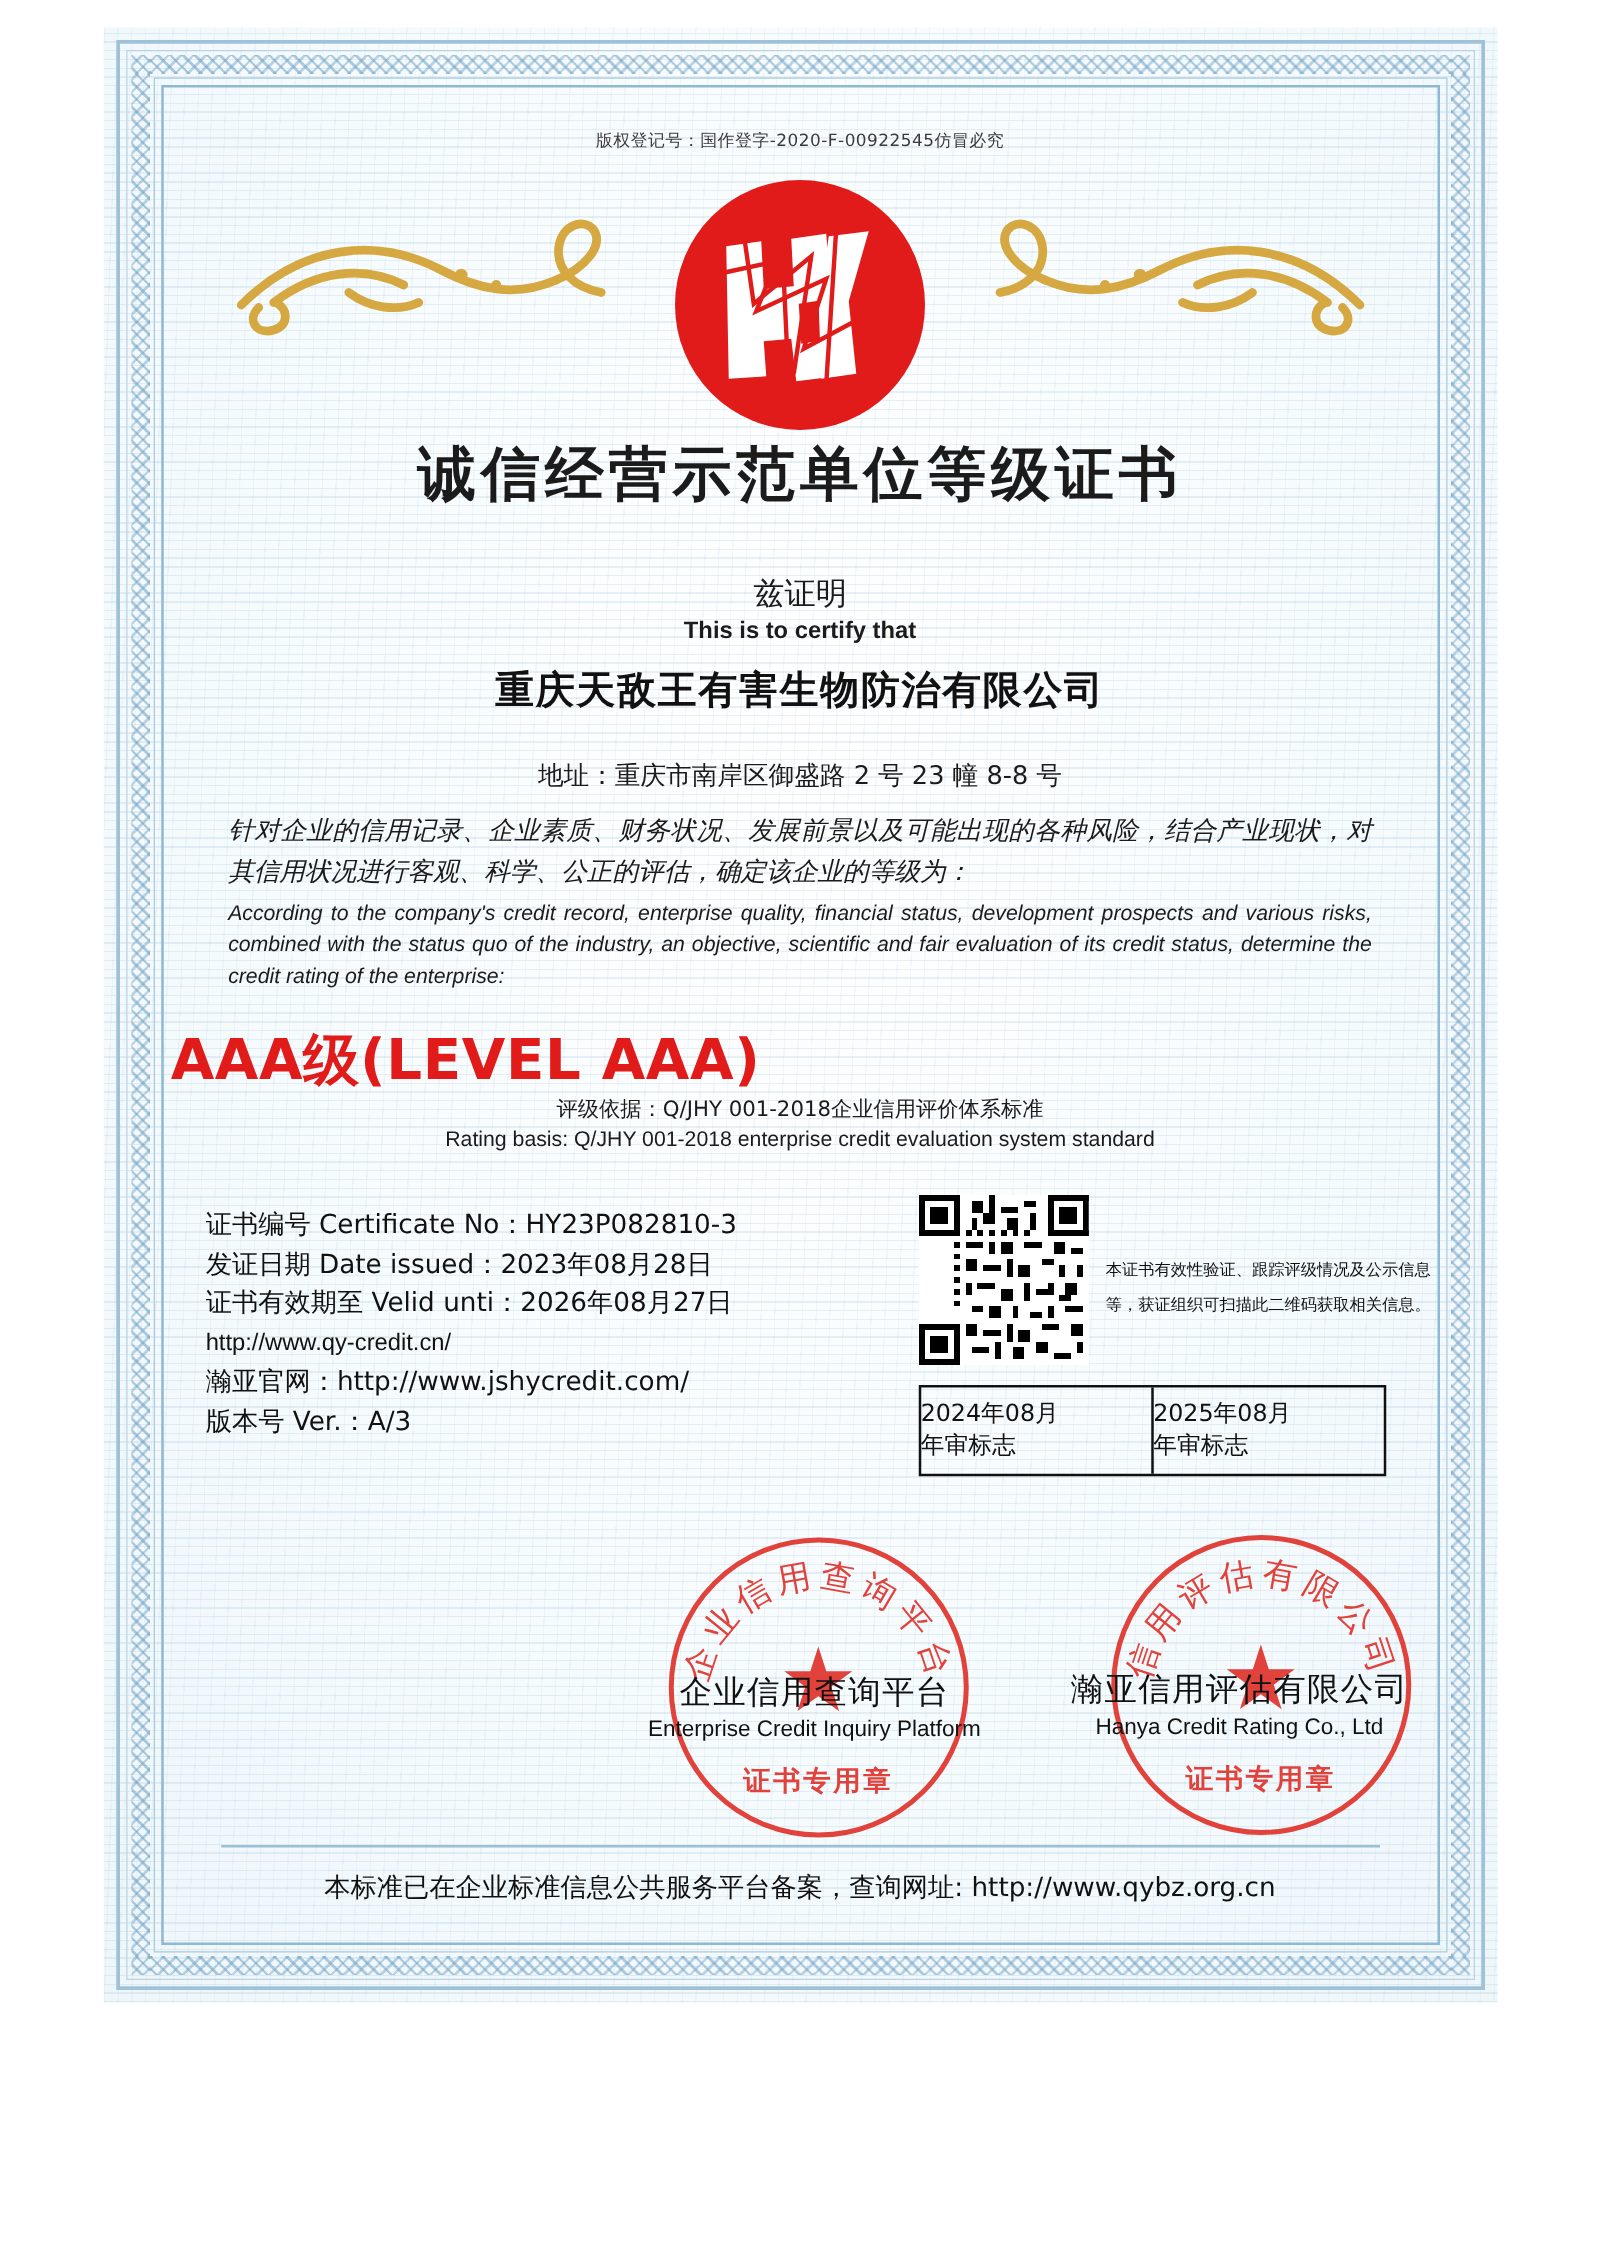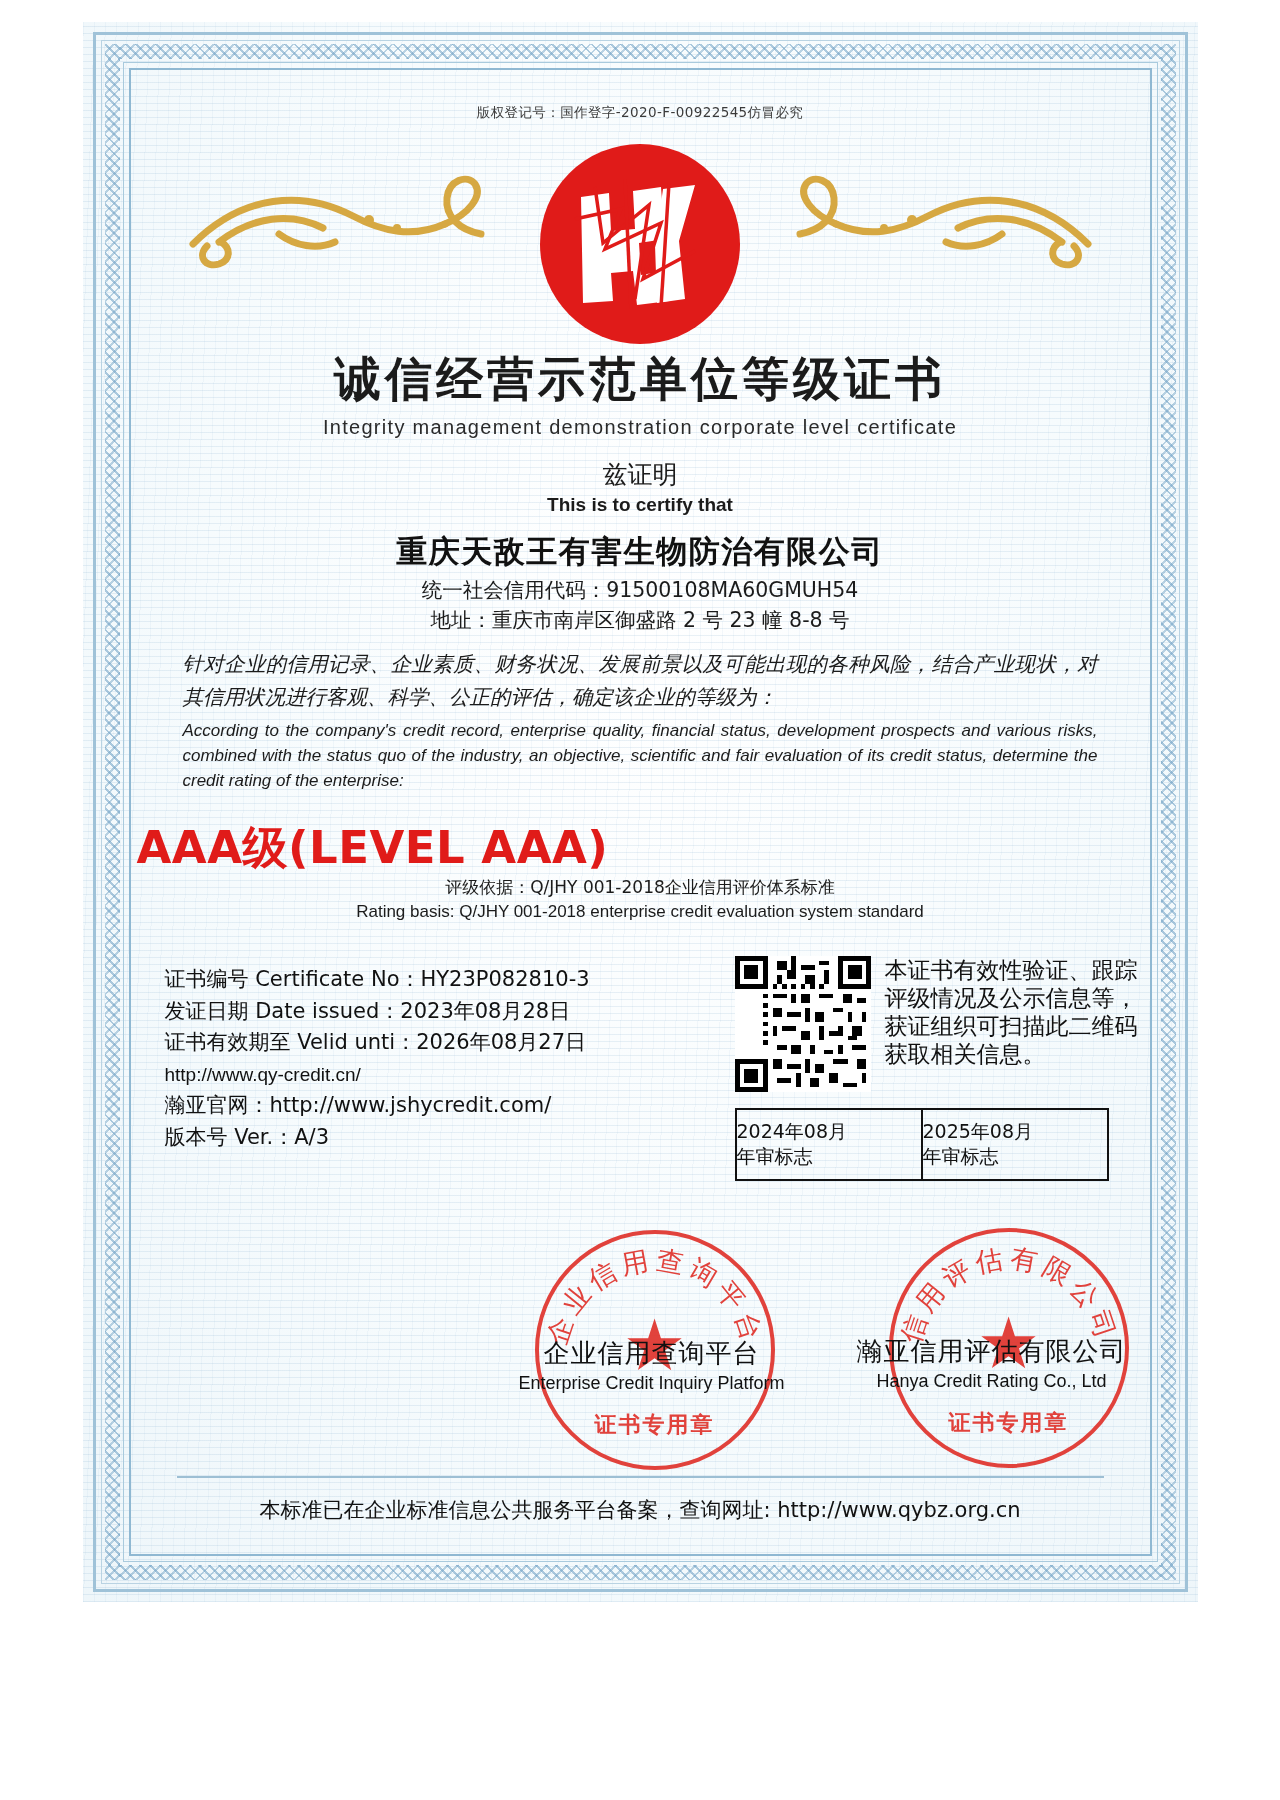--- a/index.html
+++ b/index.html
@@ -289,24 +289,25 @@
     align-items: flex-start;
     gap: 14px;
   }
   .qr-code {
     width: 136px;
     height: 136px;
     flex: 0 0 136px;
     background: #fff;
   }
   .qr-note {
-    font-size: 23px;
+    font-size: 13px;
     line-height: 28px;
     color: #111;
     font-family: "DejaVu Sans", sans-serif;
+    margin-top: 47px;
   }
   .stamp-boxes {
     display: flex;
     gap: 0;
     margin-top: 16px;
     width: 370px;
     border: 2px solid #111;
   }
   .stamp-box {
     flex: 1 1 50%;
@@ -458,27 +459,25 @@
             <path d="M10,40 L56,30 L40,70 L96,44 L78,100 L130,72"></path>
             <path d="M30,8 L38,64 L84,26 L70,120"></path>
             <path d="M60,0 L66,130"></path>
             <path d="M104,4 L96,128"></path>
           </g>
         </svg>
       </div>
     </div>
 
     <div class="title-cn">诚信经营示范单位等级证书</div>
-    <div class="title-en">Integrity management demonstration corporate level certificate</div>
 
     <div class="certify-cn">兹证明</div>
     <div class="certify-en">This is to certify that</div>
 
     <div class="company">重庆天敌王有害生物防治有限公司</div>
-    <div class="credit-code">统一社会信用代码：91500108MA60GMUH54</div>
     <div class="address">地址：重庆市南岸区御盛路 2 号 23 幢 8-8 号</div>
 
     <div class="body-block">
       <div class="body-cn">针对企业的信用记录、企业素质、财务状况、发展前景以及可能出现的各种风险，结合产业现状，对其信用状况进行客观、科学、公正的评估，确定该企业的等级为：</div>
       <div class="body-en">According to the company's credit record, enterprise quality, financial status, development prospects and various risks, combined with the status quo of the industry, an objective, scientific and fair evaluation of its credit status, determine the credit rating of the enterprise:</div>
     </div>
 
     <div class="level">AAA级(LEVEL AAA)</div>
     <div class="basis-cn">评级依据：Q/JHY 001-2018企业信用评价体系标准</div>
     <div class="basis-en">Rating basis: Q/JHY 001-2018 enterprise credit evaluation system standard</div>

